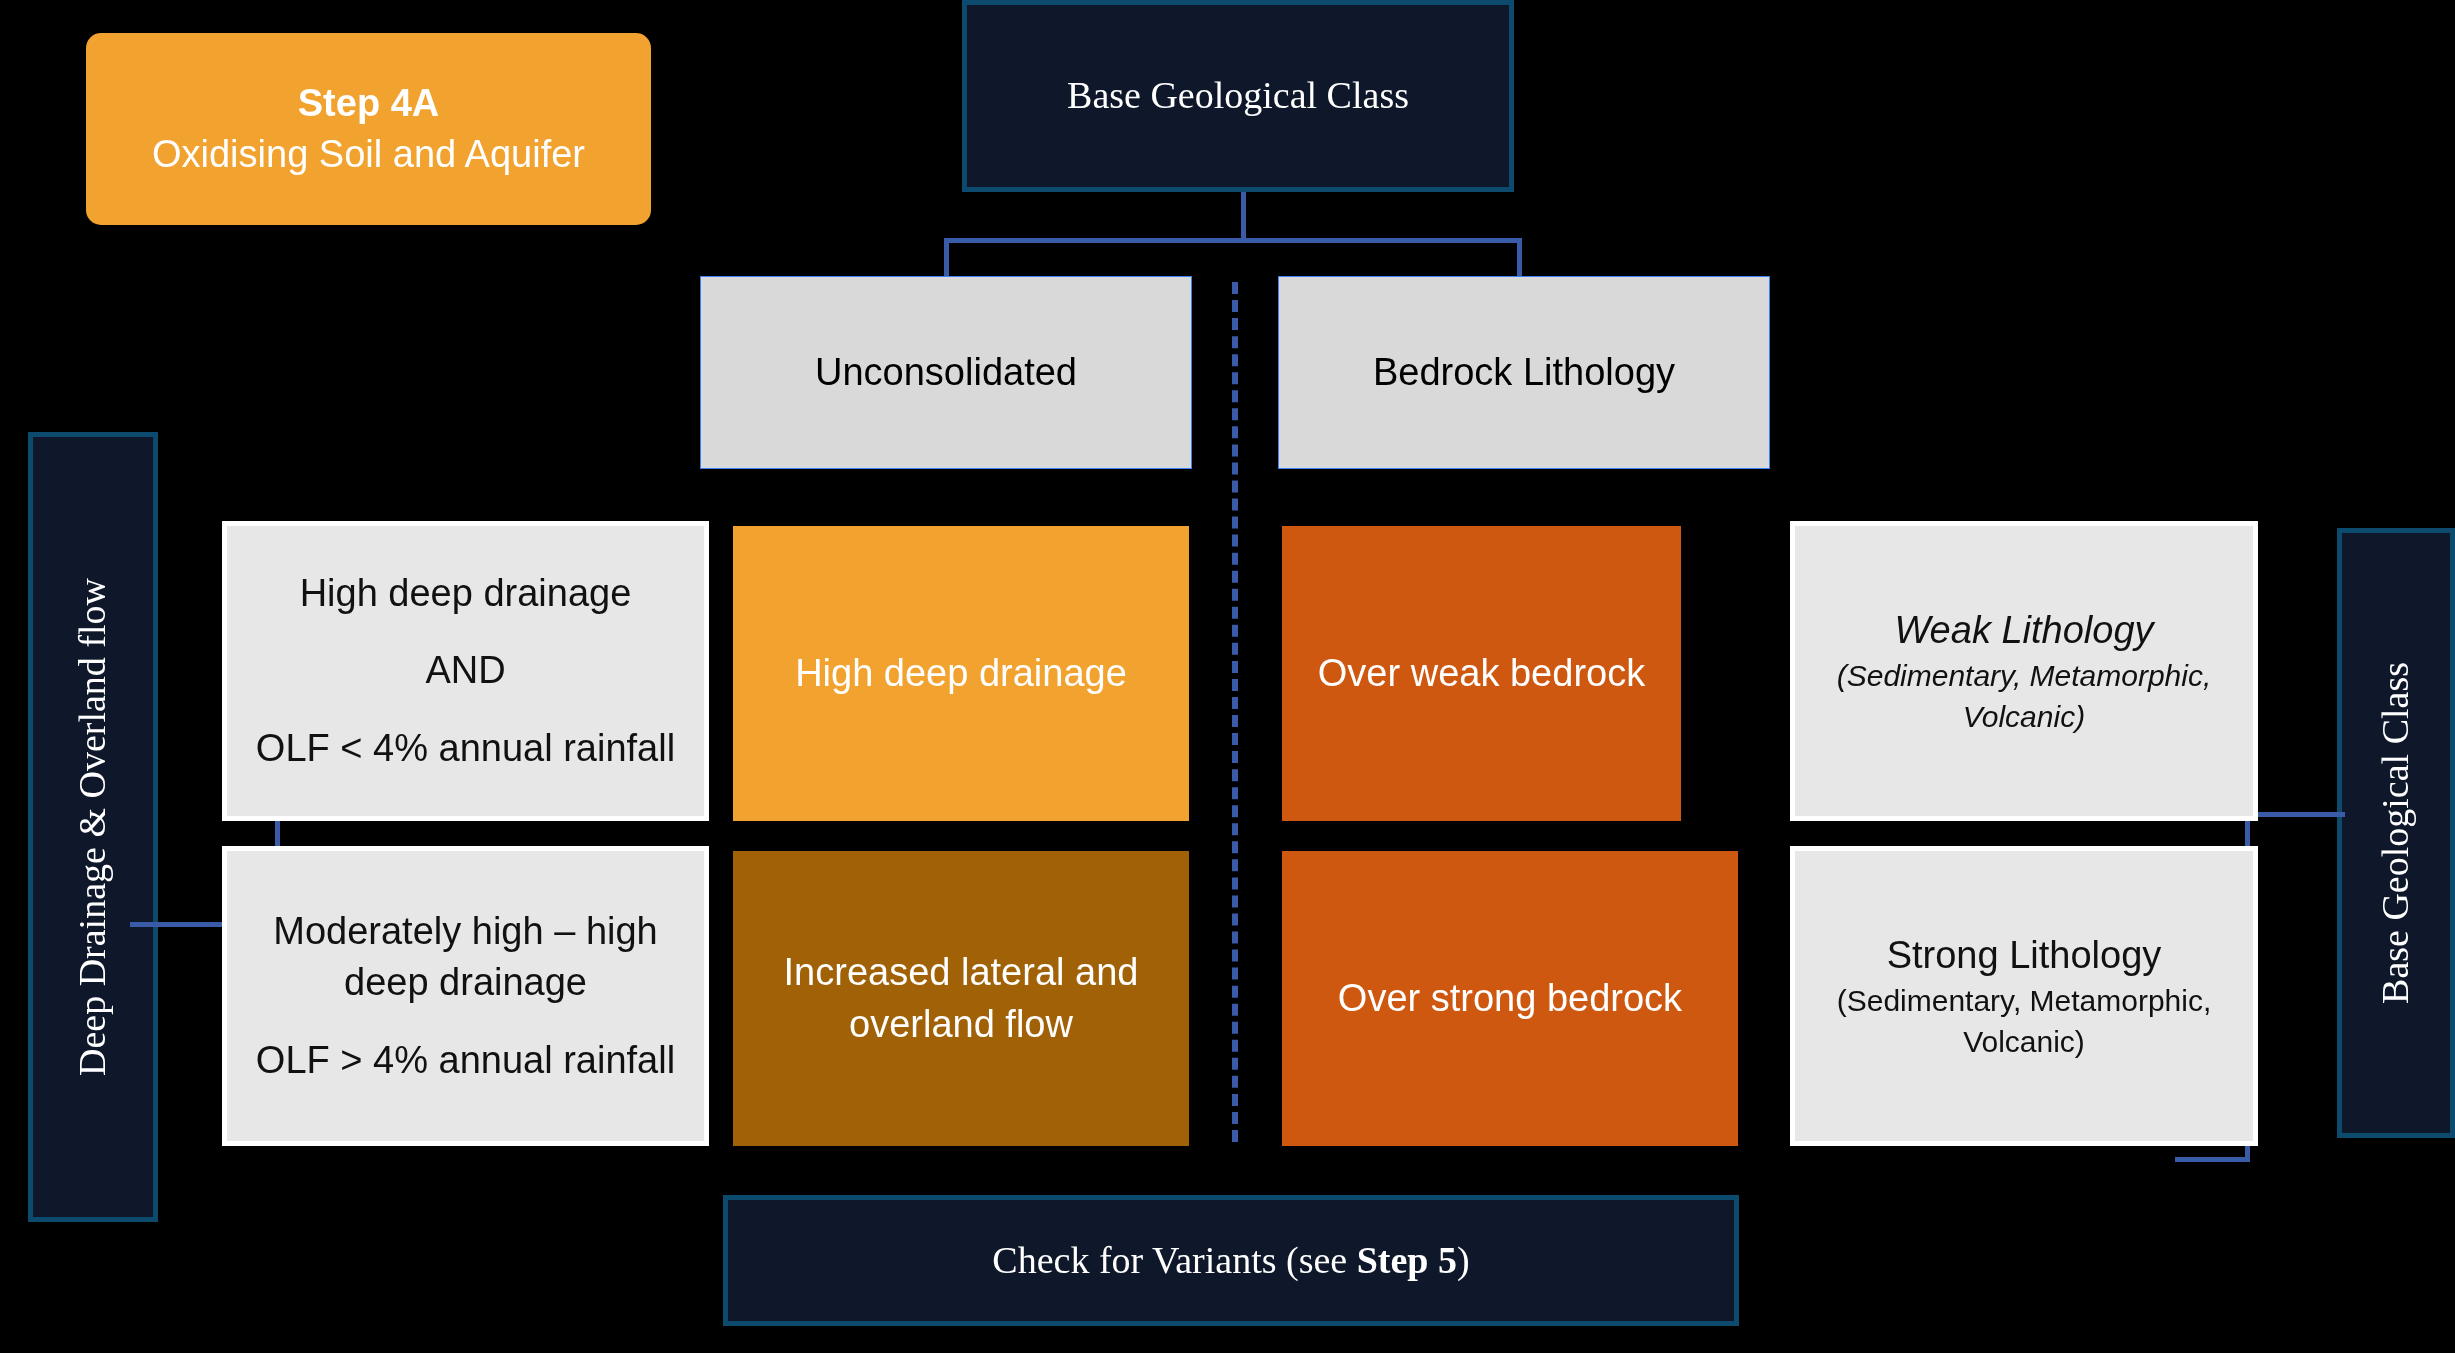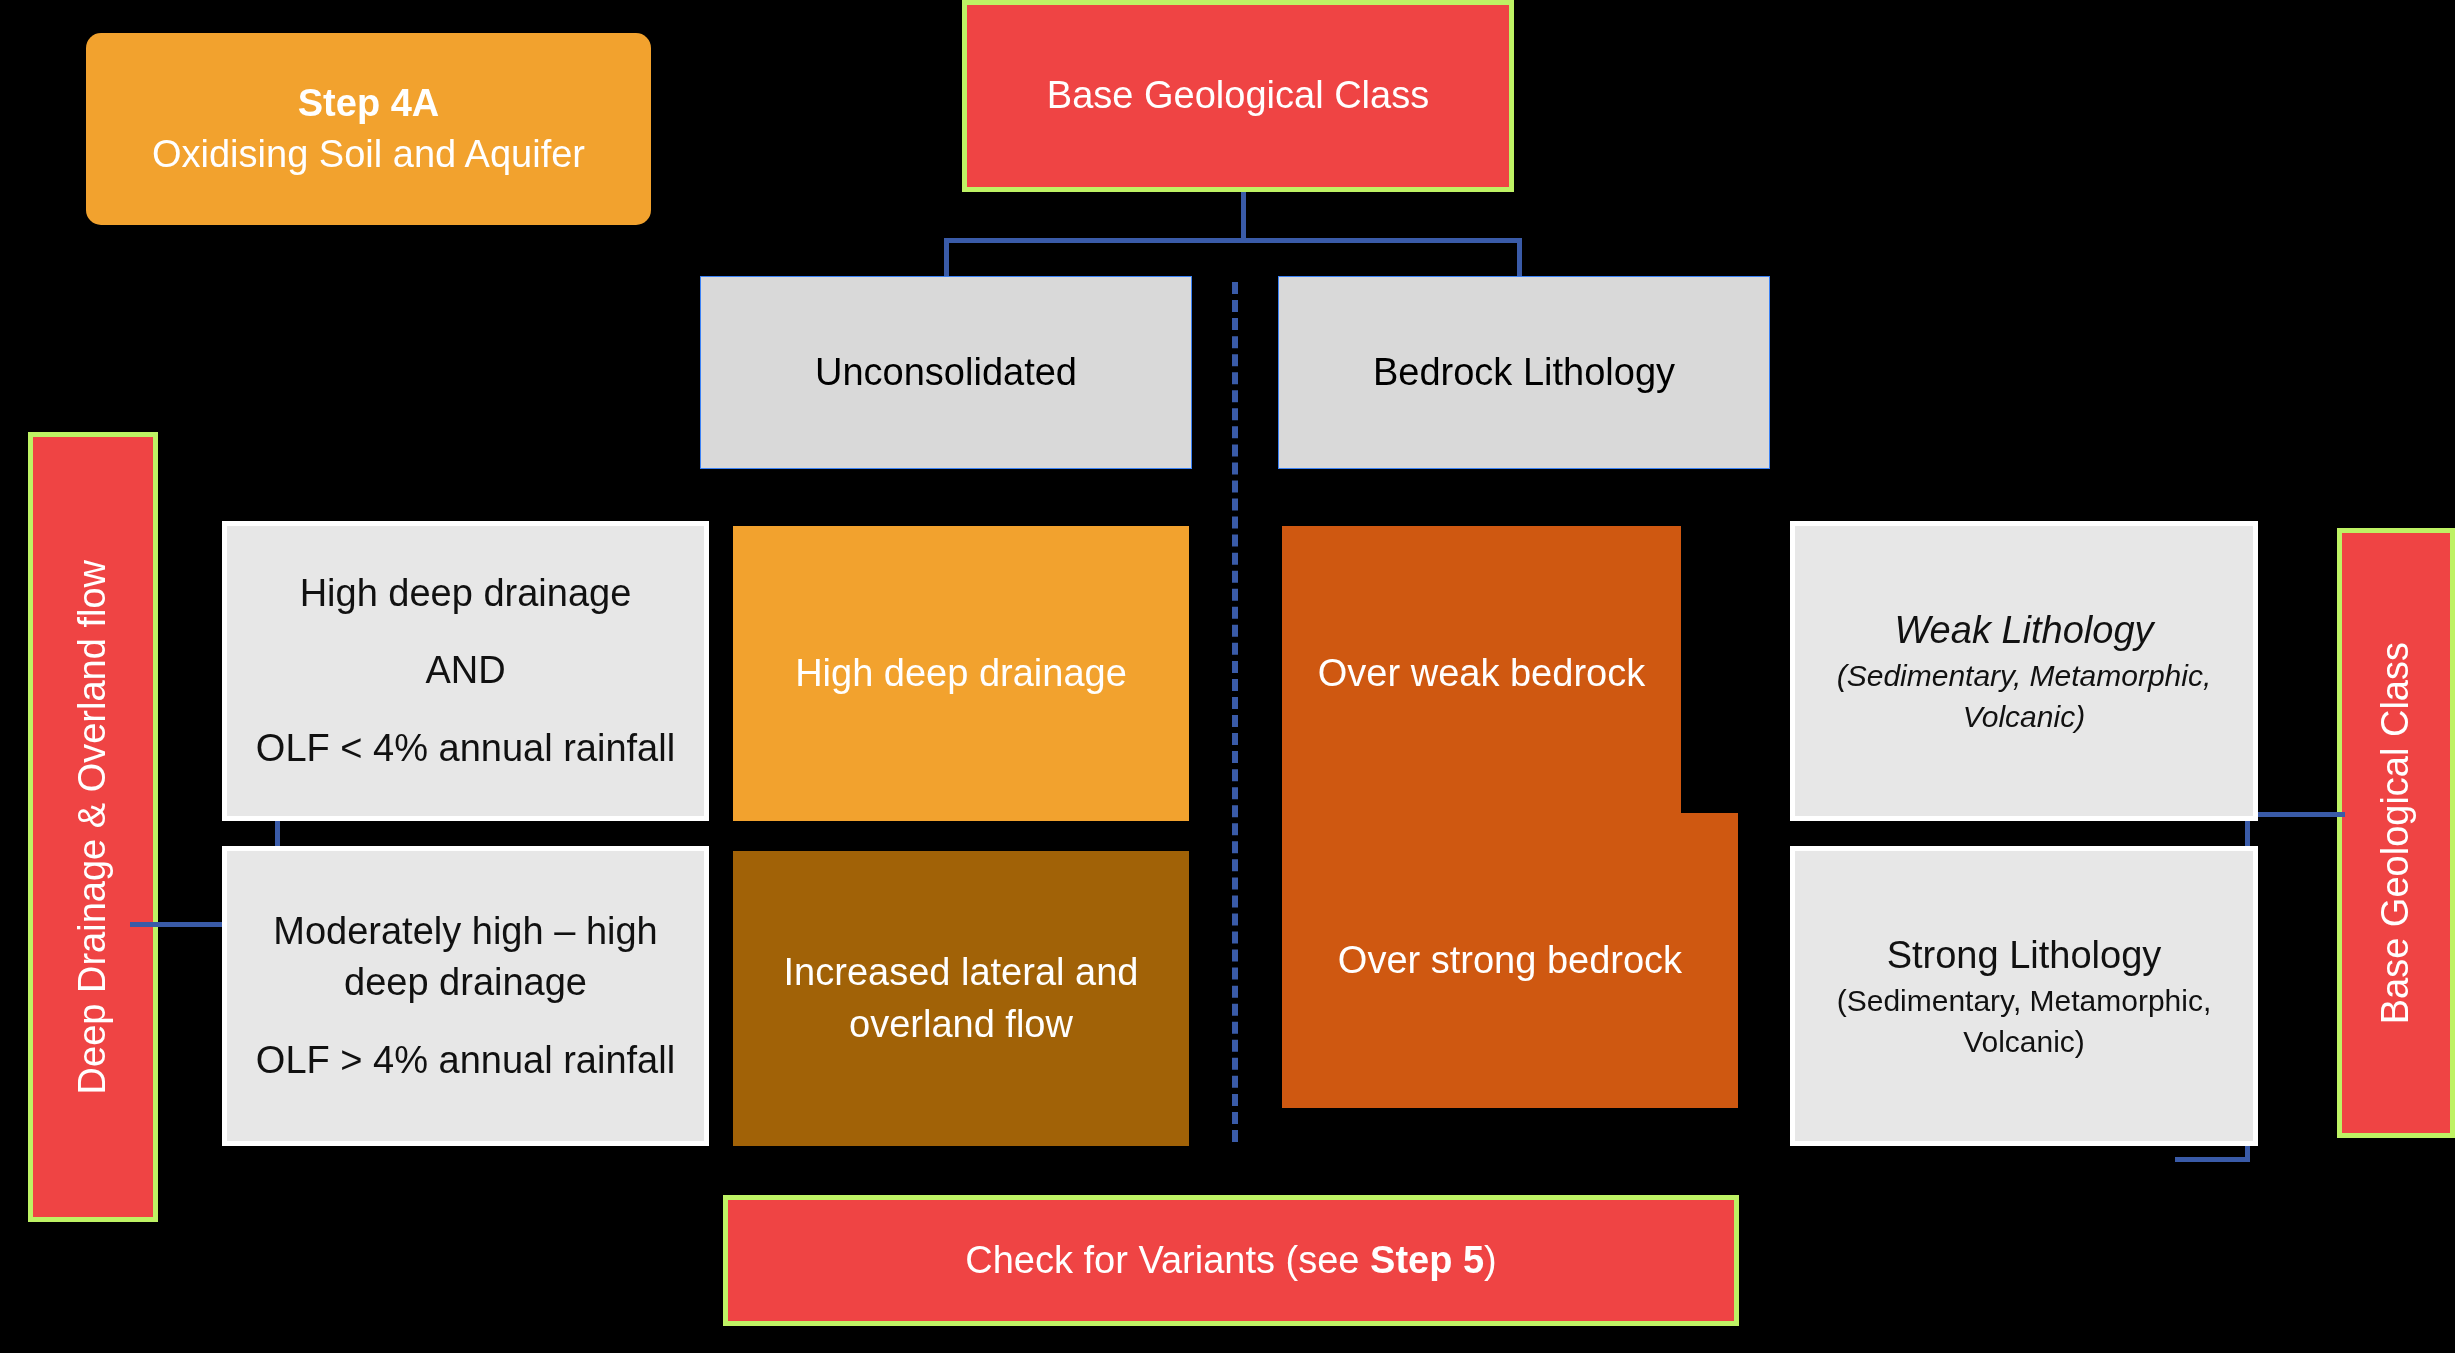--- a/index.html
+++ b/index.html
@@ -19,23 +19,24 @@
     position: absolute;
     box-sizing: border-box;
     display: flex;
     align-items: center;
     justify-content: center;
     text-align: center;
     line-height: 1.35;
   }
   
   .teal {
-    background: #ef4444;
+    background: #0f172a;
     color: #FFFFFF;
-    border: 5px solid #bef264;
+    border: 5px solid #0c4a6e;
+    font-family: Liberation Serif, serif;
   }
   
   .grey-dark {
     background: #D9D9D9;
     color: #000000;
     border: 1px solid #3b82f6;
   }
   .grey-light {
     background: #E7E7E7;
     color: #111111;
@@ -147,21 +148,21 @@
   <div class="box grey-light stack gap-lines" style="left:222px; top:846px; width:487px; height:300px;">
     <span class="ln t-big">Moderately high – high</span>
     <span class="ln t-big" style="margin-top:0;">deep drainage</span>
     <span class="ln t-big">OLF &gt; 4% annual rainfall</span>
   </div>
 
   <div class="box bronze t-big" style="left:733px; top:851px; width:456px; height:295px;">
     <span style="max-width:420px;">Increased lateral and overland flow</span>
   </div>
 
-  <div class="box rust t-big" style="left:1282px; top:813px; width:456px; height:295px;">
+  <div class="box rust t-big" style="left:1282px; top:851px; width:456px; height:295px;">
     <span>Over strong bedrock</span>
   </div>
 
   <div class="box grey-light stack" style="left:1790px; top:846px; width:468px; height:300px;">
     <span class="ln t-big">Strong Lithology</span>
     <span class="ln t-small" style="max-width:430px;">(Sedimentary, Metamorphic, Volcanic)</span>
   </div>
 
   <div class="box teal t-big" style="left:723px; top:1195px; width:1016px; height:131px;">
     <span>

